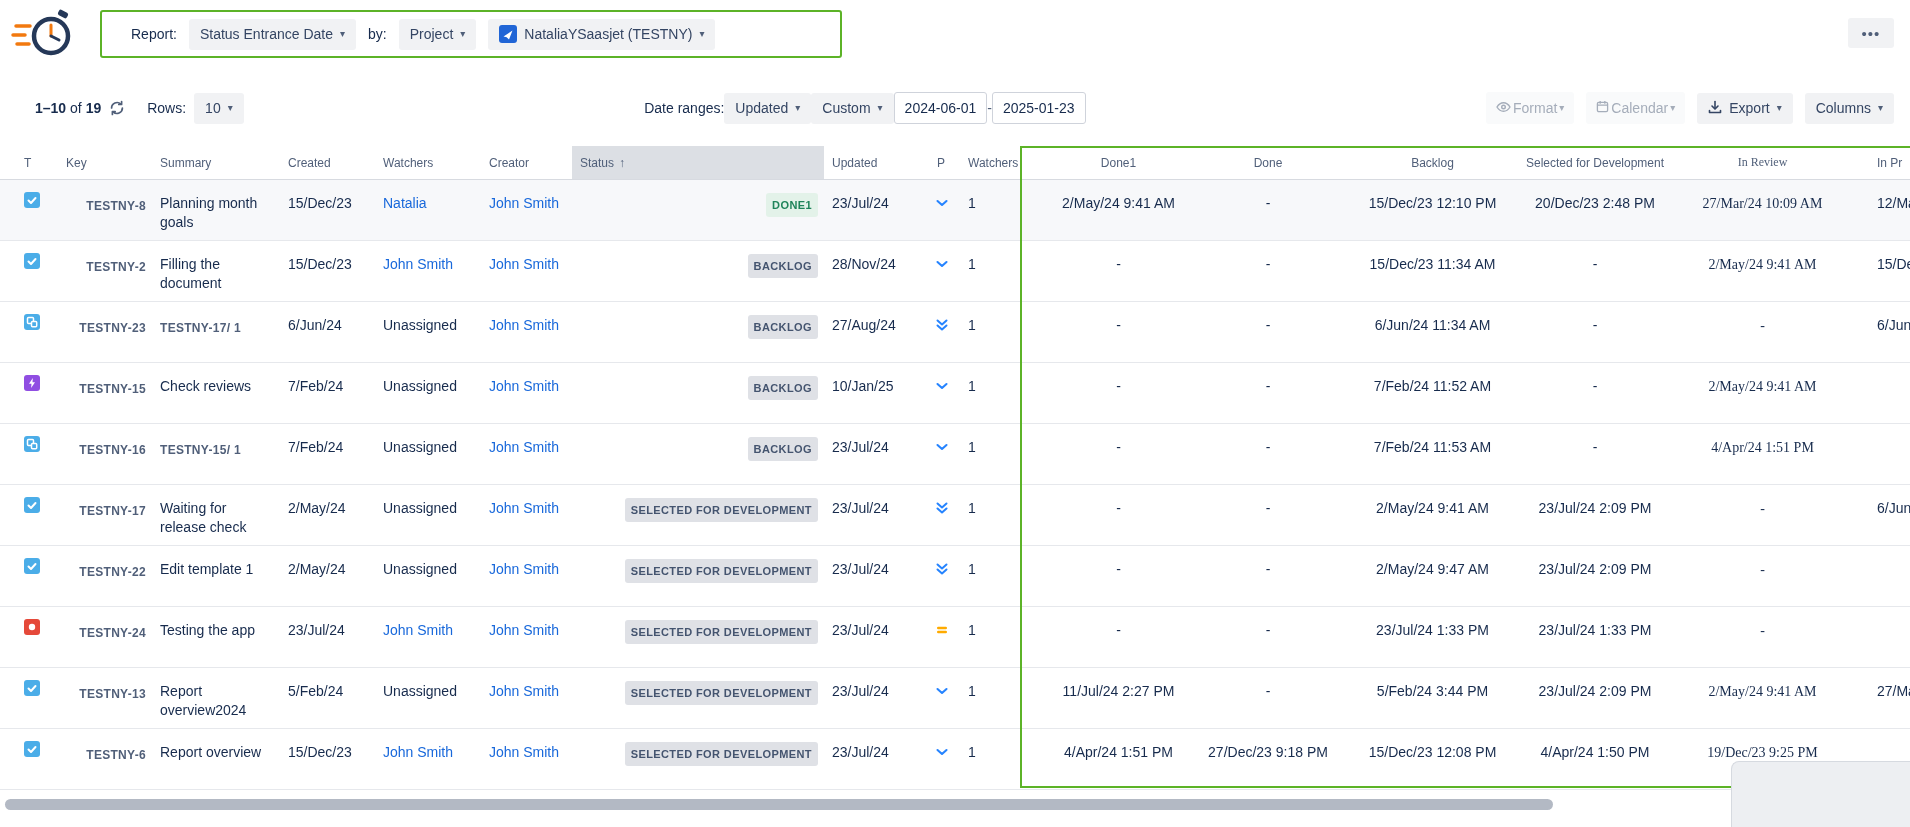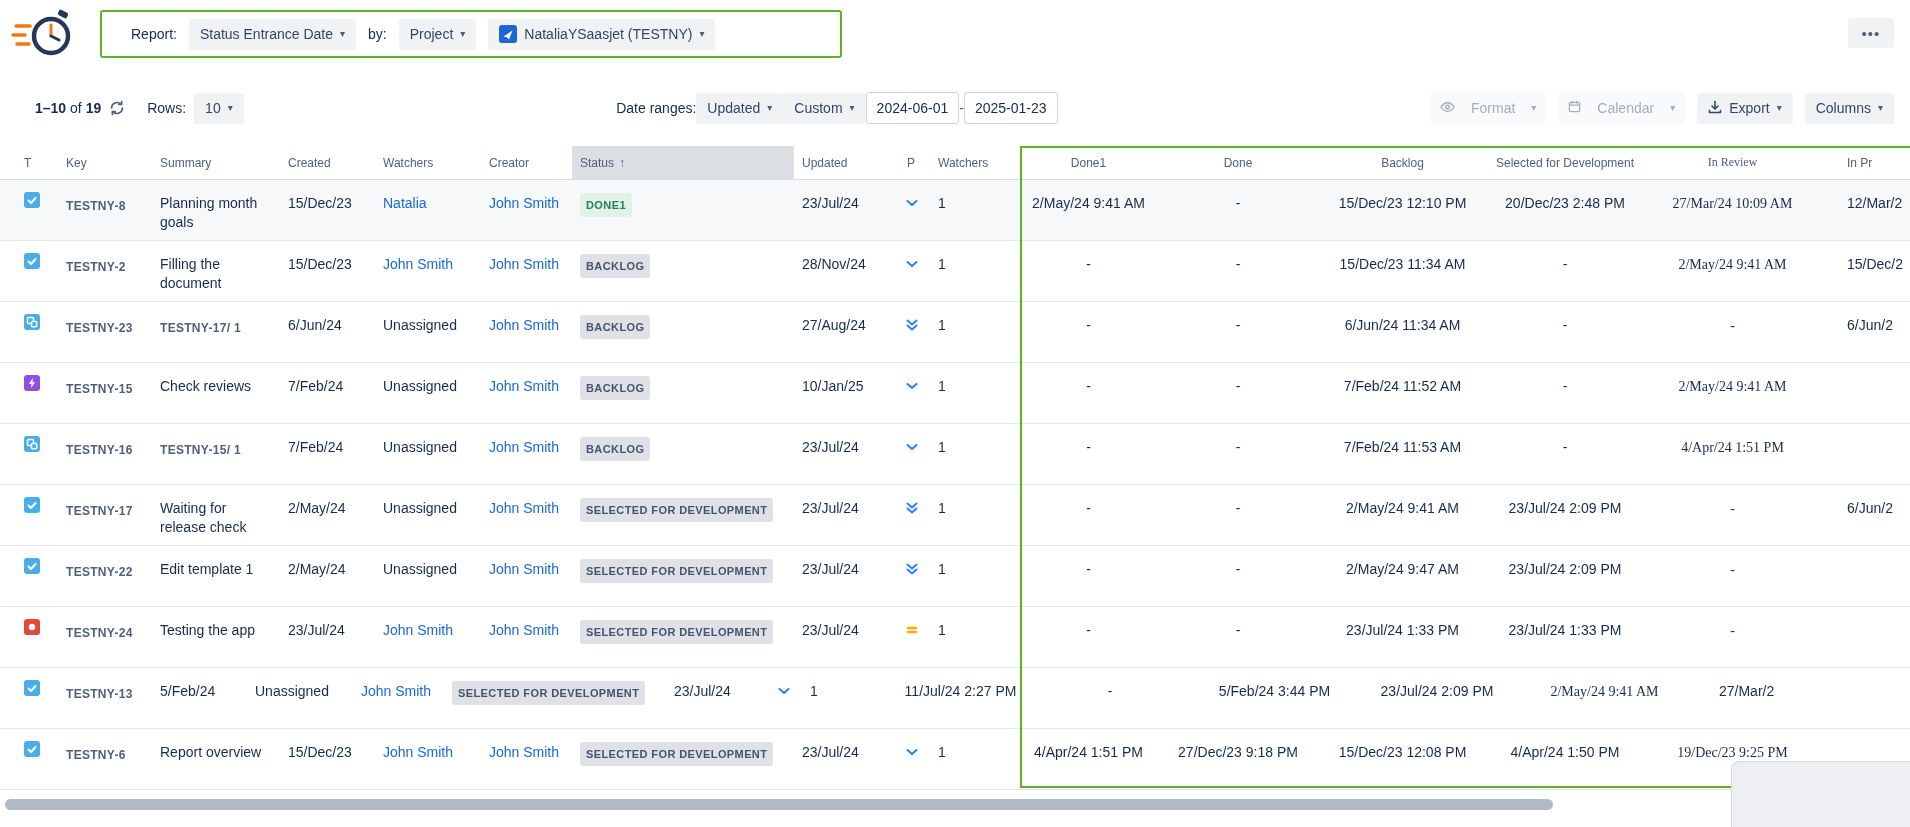--- a/index.html
+++ b/index.html
@@ -35,47 +35,47 @@
   .tb-left,.tb-center,.tb-right{display:flex;align-items:center;}
   .tb-left{gap:8px;}
   .tb-center{justify-content:space-between;}
   .tb-right{gap:12px;}
   .pg{font-size:14px;color:var(--text-dark);white-space:nowrap;}
   .pg b{font-weight:bold;}
   .refresh{display:inline-flex;cursor:pointer;margin-right:14px;}
   .datebox{background:#fff;border:1px solid #cfd3db;border-radius:3px;height:32px;padding:8px 10px;
     font-size:14px;color:var(--text-dark);display:inline-flex;align-items:center;font-family:inherit;cursor:pointer;}
   .dash{font-size:14px;color:var(--text-muted);}
-  .ghost{background:#f9fafb;color:var(--disabled-text);display:inline-flex;align-items:center;gap:16px;
+  .ghost{background:#f9fafb;color:var(--disabled-text);display:inline-flex;align-items:center;gap:2px;
     border:none;border-radius:3px;height:32px;padding:0 10px;font-size:14px;font-family:inherit;}
   .ghost .chev{color:var(--disabled-text);}
 
   
   .table-wrap{position:absolute;left:0;top:146px;width:1910px;height:646px;overflow:hidden;}
   .thead{display:flex;width:1998px;height:34px;border-bottom:1px solid #d7dae0;}
   .th{font-size:12px;color:var(--text-muted);display:flex;align-items:center;padding-left:8px;
     flex-shrink:0;cursor:pointer;white-space:nowrap;}
   .th.c{justify-content:center;padding-left:0;}
   .th.col-t{padding-left:24px;}
   .th.col-inpr{padding-left:26px;justify-content:flex-start;}
   .th-sorted{background:var(--status-header-bg);gap:5px;}
   .sort{font-size:12px;color:var(--text-muted);}
   .tbody{width:1998px;}
   .trow{display:flex;width:1998px;height:61px;border-bottom:1px solid var(--row-border);background:#fff;cursor:pointer;}
   .trow.hl{background:#f7f8fa;}
   .td{padding:14px 6px 0 8px;font-size:14px;color:var(--text-dark);line-height:19px;flex-shrink:0;
     overflow:hidden;}
   .td.c{text-align:center;padding-left:0;padding-right:0;}
   .col-t{width:58px;}
-  .col-key{width:94px;}
+  .col-key{width:94px;text-align:right;}
   .col-summary{width:128px;}
   .col-created{width:95px;}
   .col-assignee{width:106px;}
   .col-creator{width:91px;}
-  .col-status{width:222px;}
+  .col-status{width:252px;text-align:right;}
   .col-updated{width:105px;}
   .col-p{width:31px;}
   .col-watchers{width:90px;}
   .col-done1{width:137px;}
   .col-done{width:162px;}
   .col-backlog{width:167px;}
   .col-sfd{width:158px;}
   .col-inreview{width:177px;font-family:Liberation Serif, serif;}
   .col-inpr{width:177px;padding-left:26px;text-align:left;}
   .td.col-t{padding:12px 0 0 24px;}
@@ -422,20 +422,21 @@
       <div class="td col-sfd c">23/Jul/24 1:33 PM</div>
       <div class="td col-inreview c">-</div>
       <div class="td col-inpr"></div>
     </div>
         <div class="trow">
       <div class="td col-t"><span><svg width="16" height="16" viewBox="0 0 16 16">
                 <rect width="16" height="16" rx="3" fill="#4bade8"></rect>
                 <path d="M4.5 8.5l2.5 2.5 4.5-5" stroke="#fff" stroke-width="2" fill="none" stroke-linecap="round" stroke-linejoin="round"></path>
               </svg></span></div>
       <div class="td col-key">TESTNY-13</div>
+      <div class="td col-summary">Report overview2024</div>
       <div class="td col-created">5/Feb/24</div>
       <div class="td col-assignee">Unassigned</div>
       <div class="td col-creator">John Smith</div>
       <div class="td col-status"><span class="lozenge default">SELECTED FOR DEVELOPMENT</span></div>
       <div class="td col-updated">23/Jul/24</div>
       <div class="td col-p"><span><svg width="14" height="14" viewBox="0 0 14 14" fill="none" stroke="#2684ff" stroke-width="2.1" stroke-linecap="round" stroke-linejoin="round">
                 <path d="M2.5 5l4.5 4 4.5-4"></path>
               </svg></span></div>
       <div class="td col-watchers">1</div>
       <div class="td col-done1 c">11/Jul/24 2:27 PM</div>

